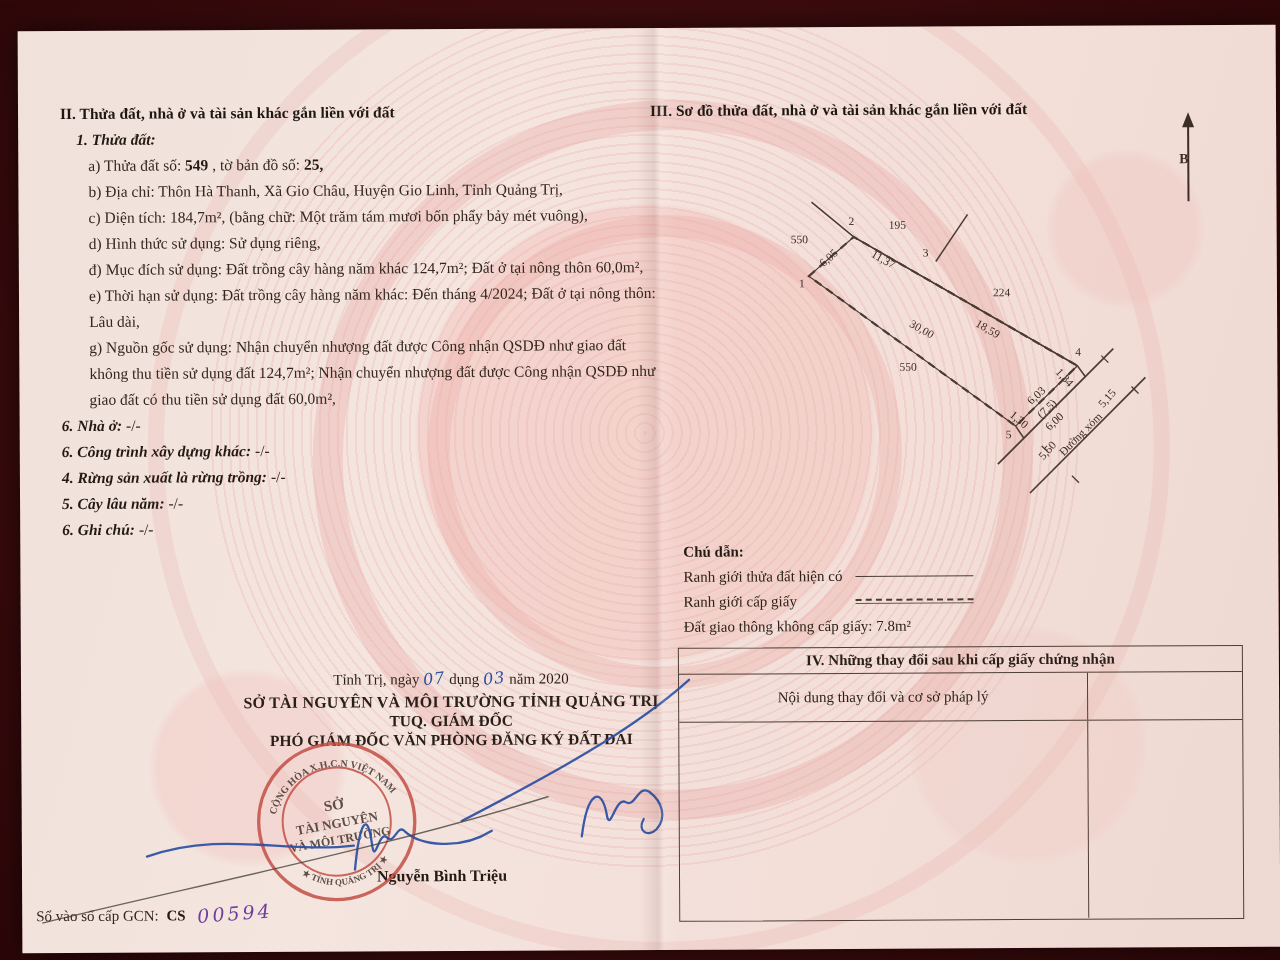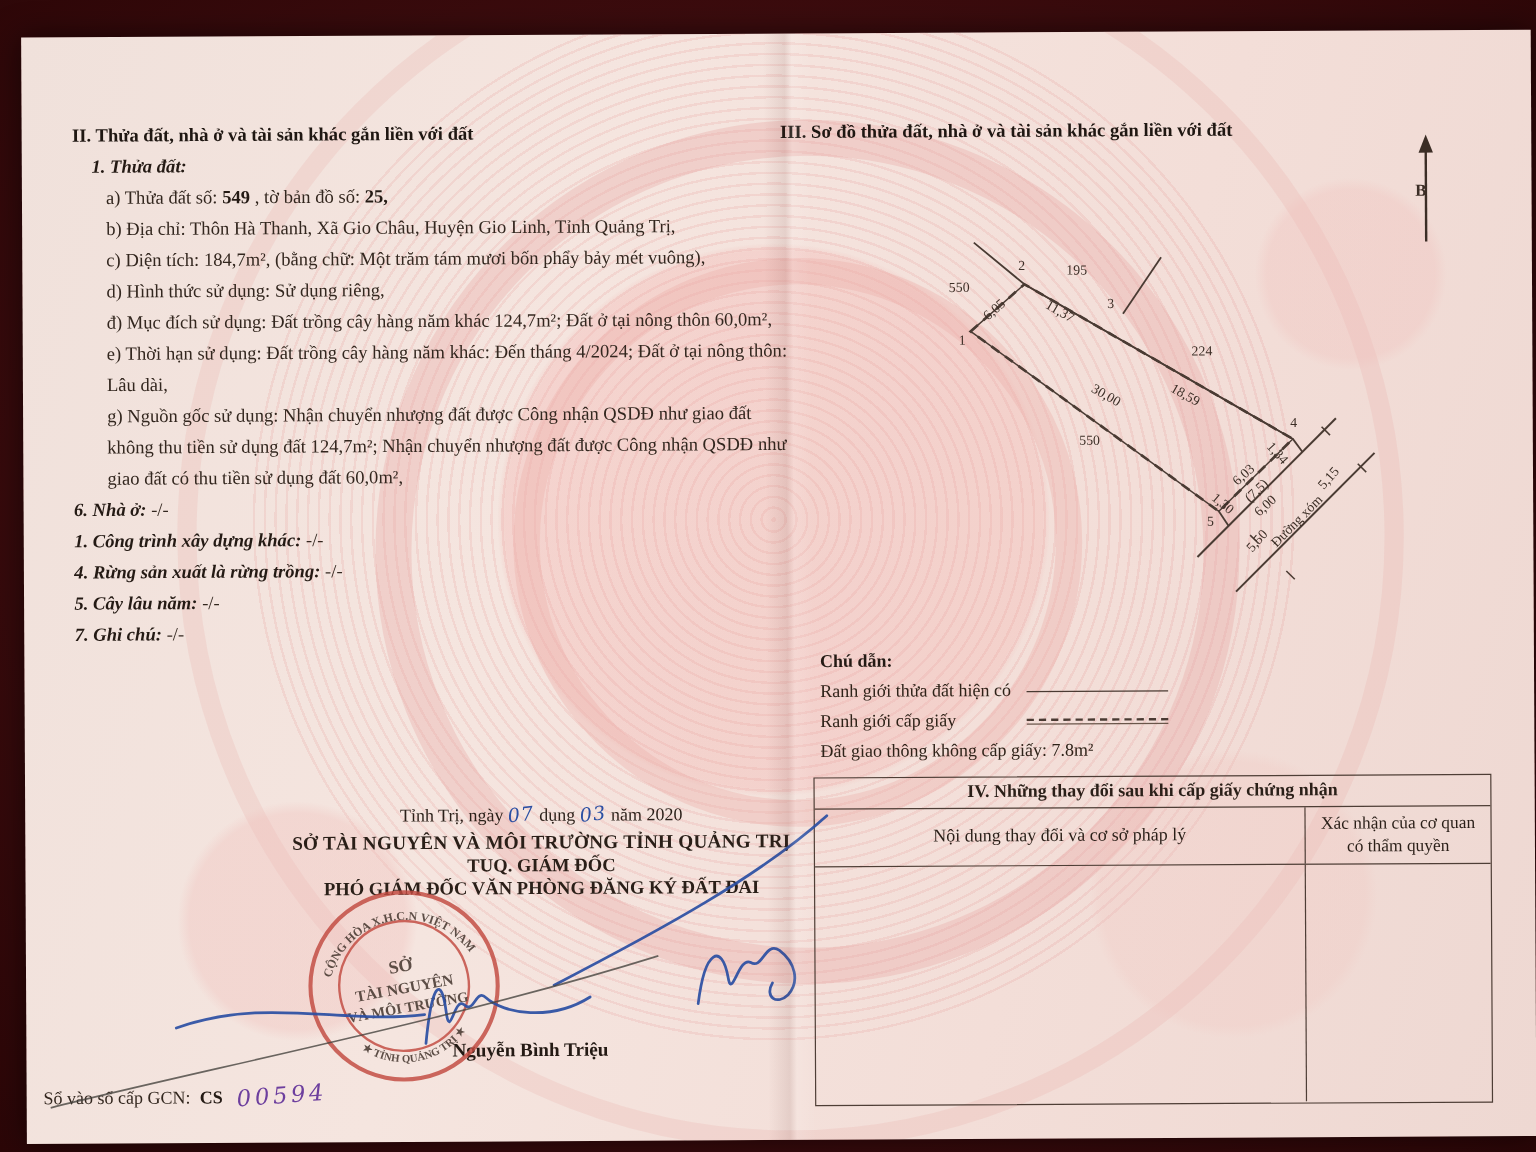--- a/index.html
+++ b/index.html
@@ -90,24 +90,24 @@
       <div class="h">II. Thửa đất, nhà ở và tài sản khác gắn liền với đất</div>
       <div class="ind1 bi">1. Thửa đất:</div>
       <div class="ind2"><span>a) Thửa đất số: </span><span class="b">549</span><span> , tờ bản đồ số: </span><span class="b">25,</span></div>
       <div class="ind2">b) Địa chỉ: Thôn Hà Thanh, Xã Gio Châu, Huyện Gio Linh, Tỉnh Quảng Trị,</div>
       <div class="ind2">c) Diện tích: 184,7m², (bằng chữ: Một trăm tám mươi bốn phẩy bảy mét vuông),</div>
       <div class="ind2">d) Hình thức sử dụng: Sử dụng riêng,</div>
       <div class="ind2">đ) Mục đích sử dụng: Đất trồng cây hàng năm khác 124,7m²; Đất ở tại nông thôn 60,0m²,</div>
       <div class="ind2">e) Thời hạn sử dụng: Đất trồng cây hàng năm khác: Đến tháng 4/2024; Đất ở tại nông thôn: Lâu dài,</div>
       <div class="ind2">g) Nguồn gốc sử dụng: Nhận chuyển nhượng đất được Công nhận QSDĐ như giao đất không thu tiền sử dụng đất 124,7m²; Nhận chuyển nhượng đất được Công nhận QSDĐ như giao đất có thu tiền sử dụng đất 60,0m²,</div>
       <div><span class="bi">6. Nhà ở:</span> <span>-/-</span></div>
-      <div><span class="bi">1. Công trình xây dựng khác:</span> <span>-/-</span></div>
+      <div><span class="bi">6. Công trình xây dựng khác:</span> <span>-/-</span></div>
       <div><span class="bi">4. Rừng sản xuất là rừng trồng:</span> <span>-/-</span></div>
       <div><span class="bi">5. Cây lâu năm:</span> <span>-/-</span></div>
-      <div><span class="bi">7. Ghi chú:</span> <span>-/-</span></div>
+      <div><span class="bi">6. Ghi chú:</span> <span>-/-</span></div>
     </div>
 
     <div class="sig-block">
       <div class="date">
         <span>Tỉnh Trị, ngày</span>
         <span class="hand">07</span>
         <span>dụng</span>
         <span class="hand">03</span>
         <span>năm 2020</span>
       </div>
@@ -219,21 +219,20 @@
             <span class="d2" style="display:block"></span>
           </span>
       </div>
       <div>Đất giao thông không cấp giấy: 7.8m²</div>
     </div>
 
     <div class="tbl4">
       <div class="title">IV. Những thay đổi sau khi cấp giấy chứng nhận</div>
       <div class="hdr">
         <div class="c1">Nội dung thay đổi và cơ sở pháp lý</div>
-        <div class="c2">Xác nhận của cơ quan có thẩm quyền</div>
       </div>
       <div class="bodyrow">
         <div class="b1"></div>
         <div class="b2"></div>
       </div>
     </div>
 
     <div class="fold"></div>
   </div>
 </div>

